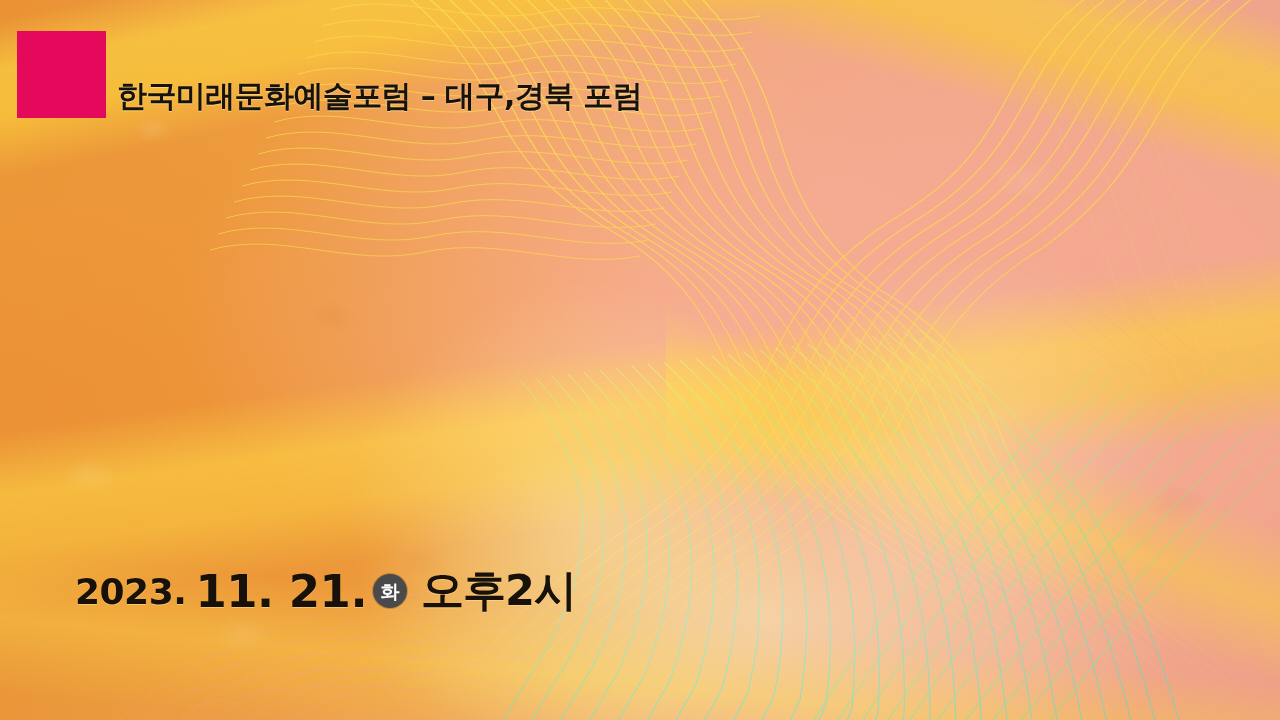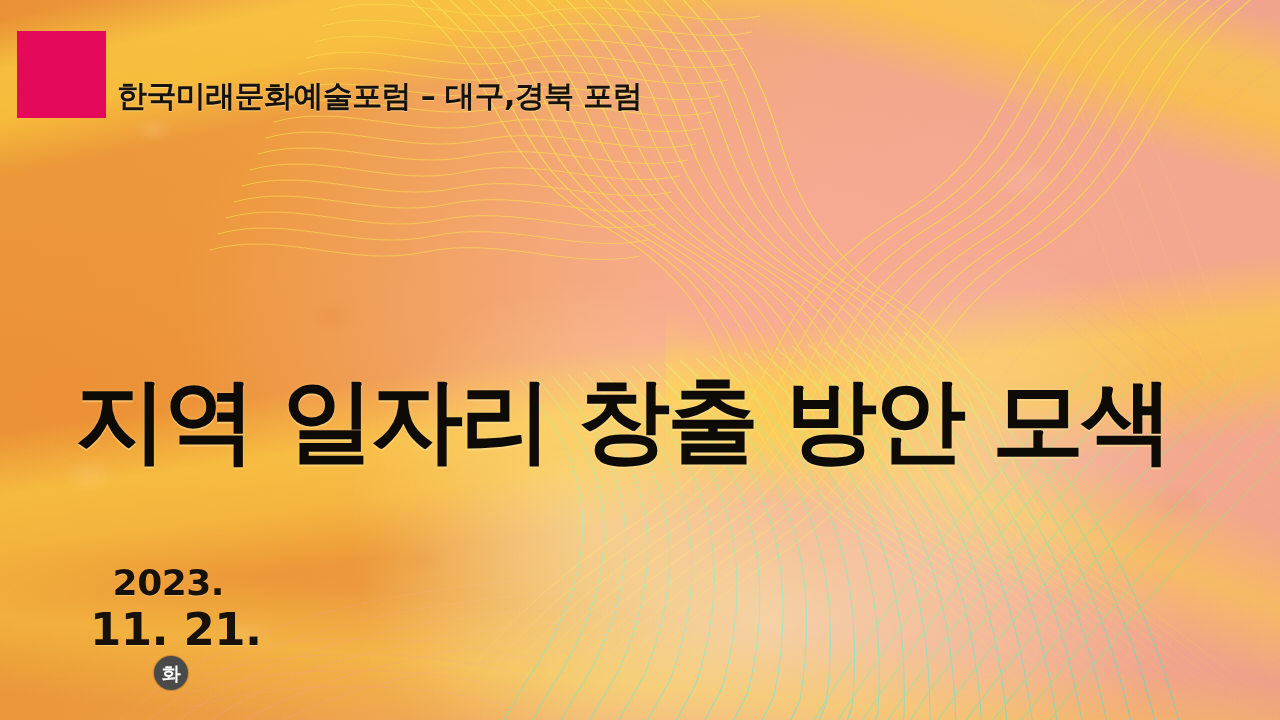--- a/index.html
+++ b/index.html
@@ -114,29 +114,28 @@
     color:#0e0b07;white-space:nowrap;line-height:1;
     text-shadow:0 2px 0 rgba(255,228,150,.45), 0 0 3px rgba(255,232,170,.4);
   }
   #title-line-1{left:75px;top:232px;}
   #title-line-2{left:75px;top:375px;}
 
   #datetime-row{
     position:absolute;left:75px;top:562px;
     display:flex;align-items:center;gap:0;
     white-space:nowrap;
-    flex-direction:column;
   }
   .dt-year{
     font-size:36px;font-weight:700;color:#17110a;letter-spacing:-.5px;
     text-shadow:0 1px 0 rgba(255,228,150,.5);
   }
   .dt-md{
     font-size:45px;font-weight:700;color:#17110a;letter-spacing:-.5px;
-    margin-left:15px;
+    margin-left:9px;
     text-shadow:0 1px 0 rgba(255,228,150,.5);
   }
   #day-badge{
     width:34px;height:34px;border-radius:50%;
     background:#4a4a4a;
     display:flex;align-items:center;justify-content:center;
     margin-left:6px;
     box-shadow:0 0 0 1px rgba(0,0,0,.18);
   }
   #day-badge span{
@@ -357,25 +356,25 @@
   <div class="bg bg-green"></div>
   <div class="bg bg-soft"></div>
 
   <div class="content">
 
     <div id="brand-mark"></div>
 
     <div id="header-line">한국미래문화예술포럼 – 대구,경북 포럼</div>
 
 
-    <div class="title-line" id="title-line-2">지역 일자리 창출 방안 모색</div>
 
     <div id="datetime-row">
       <span class="dt-year">2023.</span>
       <span class="dt-md">11. 21.</span>
       <span id="day-badge">
         <span>화</span>
       </span>
+      <span class="dt-time">오후2시</span>
     </div>
 
 
   </div>
 </div>
 
 </body></html>

